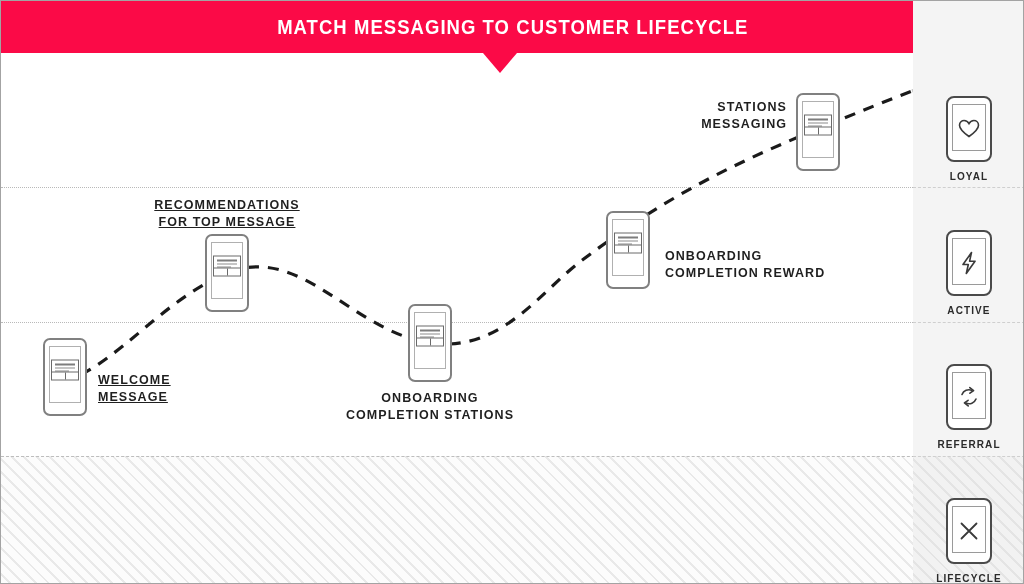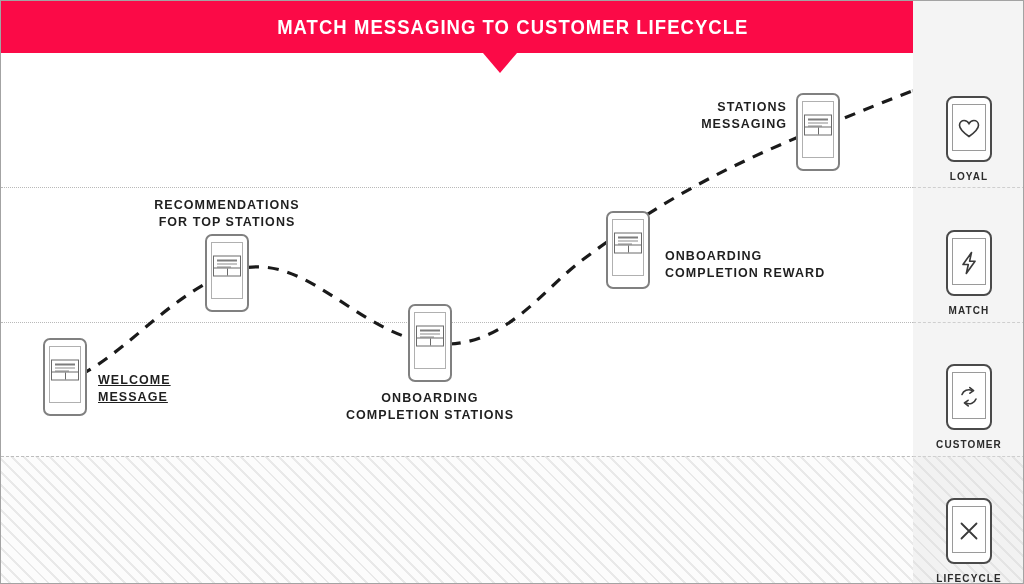--- a/index.html
+++ b/index.html
@@ -126,23 +126,23 @@
       <div class="screen">
         <div class="card">
           <div class="ln l1"></div>
             <div class="ln l2"></div>
             <div class="ln l3"></div>
           <div class="foot"></div>
         </div>
       </div>
     </div>
   </div>
-  <div class="msg-label lbl-center" style="left:126px;top:196px;width:200px;">
+  <div class="msg-label lbl-center" style="left:126px;top:196px;width:200px;text-decoration:underline;">
     <div>RECOMMENDATIONS</div>
-    <div>FOR TOP STATIONS</div>
+    <div>FOR TOP MESSAGE</div>
   </div>
 
   <div class="msg-node" style="left:407px;top:303px;">
     <div class="phone">
       <div class="screen">
         <div class="card">
           <div class="ln l1"></div>
             <div class="ln l2"></div>
             <div class="ln l3"></div>
           <div class="foot"></div>
@@ -206,33 +206,33 @@
       </div>
       <div class="stage-label">LOYAL</div>
     </div>
 
     <div class="stage-cell" style="top:229px;">
       <div class="stage-icon-phone">
         <svg width="18" height="24" viewBox="0 0 18 24">
           <path d="M11.5 1.5 L 3 13.5 L 8.3 13.5 L 6.3 22.5 L 15 10.2 L 9.6 10.2 Z" fill="none" stroke="#3a3a3a" stroke-width="1.6" stroke-linejoin="round"></path>
         </svg>
       </div>
-      <div class="stage-label">MATCH</div>
+      <div class="stage-label">ACTIVE</div>
     </div>
 
     <div class="stage-cell" style="top:363px;">
       <div class="stage-icon-phone">
         <svg width="24" height="22" viewBox="0 0 24 22">
           <path d="M5 8.5 C 6.5 4.5, 11 2.8, 15 4.4" fill="none" stroke="#3a3a3a" stroke-width="1.6" stroke-linecap="round"></path>
           <path d="M19 13 C 17.5 17, 13 18.7, 9 17.1" fill="none" stroke="#3a3a3a" stroke-width="1.6" stroke-linecap="round"></path>
           <path d="M12.8 1.6 L 16.6 4.6 L 12.9 7.2" fill="none" stroke="#3a3a3a" stroke-width="1.6" stroke-linejoin="round" stroke-linecap="round"></path>
           <path d="M11.2 19.9 L 7.4 16.9 L 11.1 14.3" fill="none" stroke="#3a3a3a" stroke-width="1.6" stroke-linejoin="round" stroke-linecap="round"></path>
         </svg>
       </div>
-      <div class="stage-label">CUSTOMER</div>
+      <div class="stage-label">REFERRAL</div>
     </div>
 
     <div class="stage-cell" style="top:497px;">
       <div class="stage-icon-phone">
         <svg width="20" height="20" viewBox="0 0 20 20">
           <path d="M2.5 2.5 L 17.5 17.5 M17.5 2.5 L 2.5 17.5" fill="none" stroke="#3a3a3a" stroke-width="1.8" stroke-linecap="round"></path>
         </svg>
       </div>
       <div class="stage-label">LIFECYCLE</div>
     </div>

